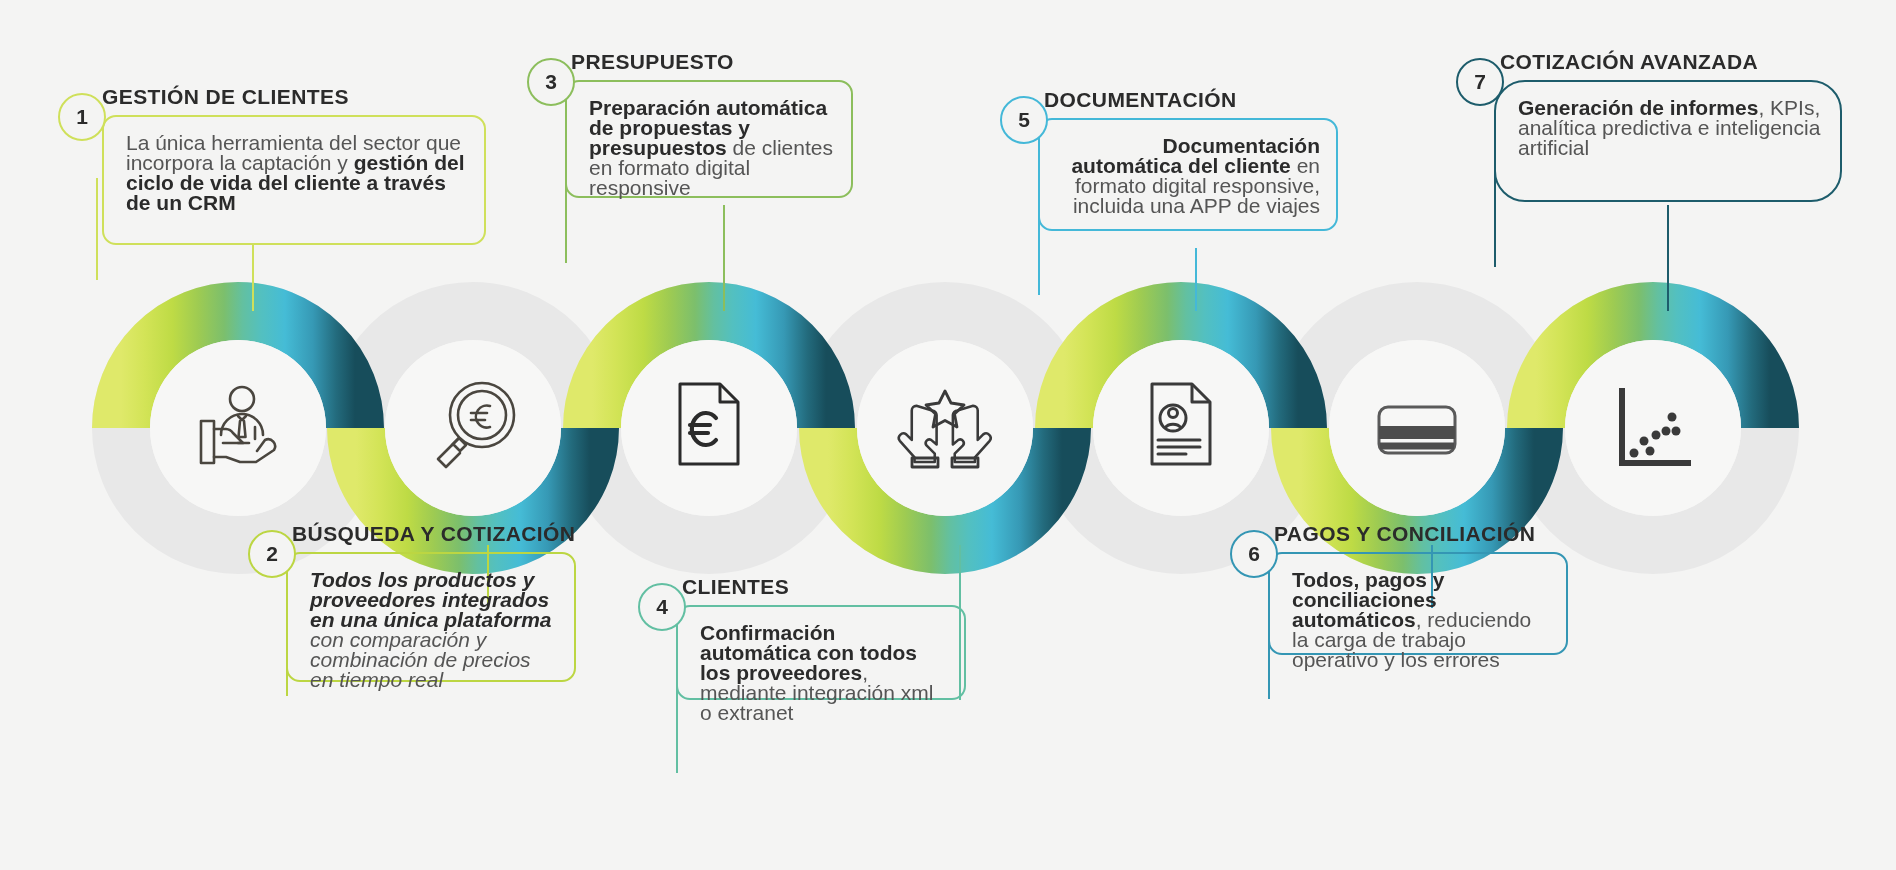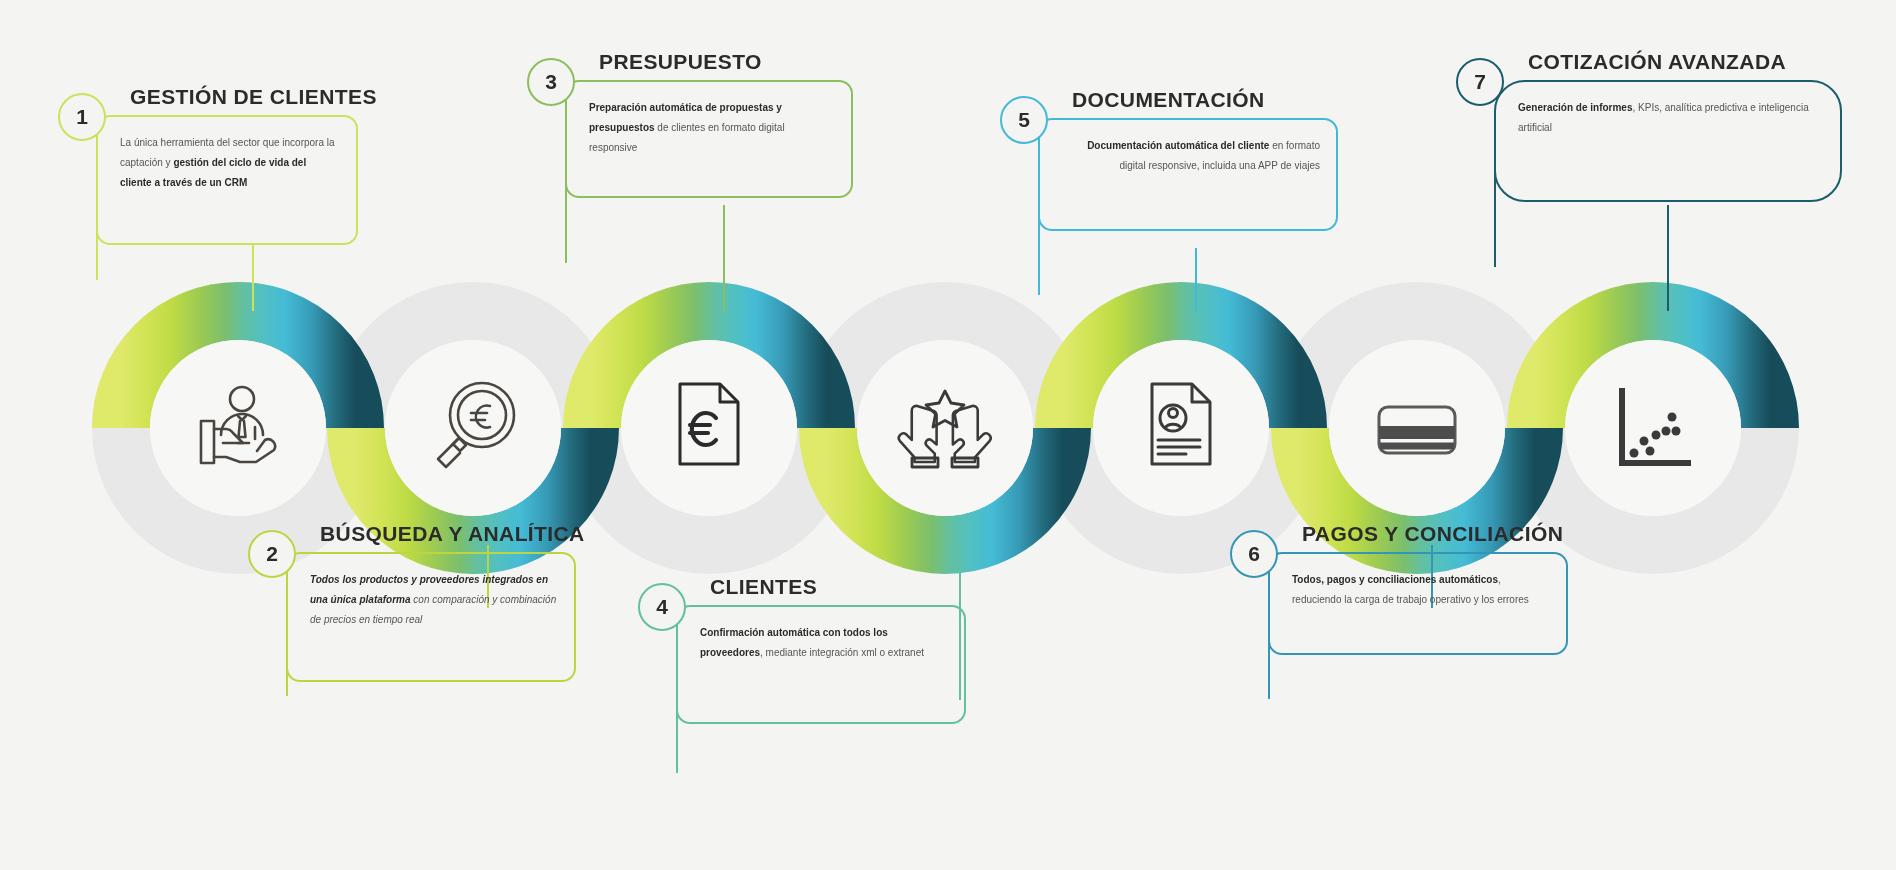--- a/index.html
+++ b/index.html
@@ -23,34 +23,34 @@
   
   .callout{position:absolute;}
   .callout .title{
     position:absolute;
     white-space:nowrap;
     font-size:21px;
     font-weight:bold;
     letter-spacing:.4px;
     color:#2b2b2b;
     top:-30px;
-    left:72px;
+    left:44px;
   }
   .callout .box{
     position:absolute;
     left:38px;top:0;
     box-sizing:border-box;
     border:2px solid #cfe05a;
     border-radius:14px;
     background:transparent;
   }
   .callout .body{
     position:absolute;
     left:22px;top:16px;right:16px;
-    font-size:10px;
+    font-size:21px;
     line-height:20px;
     color:#555;
   }
   .callout .body b{color:#2b2b2b;font-weight:bold;}
   .callout .num{
     position:absolute;
     left:0;top:-22px;
     width:44px;height:44px;border-radius:50%;
     background:#f4f4f3;
     border:2px solid #cfe05a;
@@ -225,53 +225,53 @@
         <circle cx="58" cy="62" r="4.5"></circle>
         <circle cx="68" cy="58" r="4.5"></circle>
         <circle cx="78" cy="58" r="4.5"></circle>
         <circle cx="74" cy="44" r="4.5"></circle>
       </g>
     </svg>
   </div>
 
   <div class="callout" style="left:58px;top:115px;">
     <div class="title">GESTIÓN DE CLIENTES</div>
-    <div class="box" style="width:262px;height:130px;border-color:#cfe05a;">
+    <div class="box" style="width:384px;height:130px;border-color:#cfe05a;margin-left:6px;">
       <div class="body">
         <span>La única herramienta del sector que incorpora la captación y </span><b>gestión del ciclo de vida del cliente a través de un CRM</b>
       </div>
     </div>
     <div class="stem" style="left:37px;top:130px;height:0;background:#cfe05a;"></div>
     <div class="num" style="border-color:#cfe05a;">1</div>
   </div>
   <div class="connector" style="left:96px;top:245px;height:0;background:#cfe05a;"></div>
 
   <div class="callout" style="left:248px;top:552px;">
-    <div class="title">BÚSQUEDA Y ANALÍTICA</div>
+    <div class="title">BÚSQUEDA Y COTIZACIÓN</div>
     <div class="box" style="width:290px;height:130px;border-color:#bcd642;font-style:italic;">
       <div class="body">
         <b>Todos los productos y proveedores integrados en una única plataforma </b><span>con comparación y combinación de precios en tiempo real</span>
       </div>
     </div>
     <div class="num" style="border-color:#bcd642;">2</div>
   </div>
 
   <div class="callout" style="left:527px;top:80px;">
     <div class="title">PRESUPUESTO</div>
     <div class="box" style="width:288px;height:118px;border-color:#8cbe5c;">
       <div class="body">
         <b>Preparación automática de propuestas y presupuestos </b><span>de clientes en formato digital responsive</span>
       </div>
     </div>
     <div class="num" style="border-color:#8cbe5c;">3</div>
   </div>
 
   <div class="callout" style="left:638px;top:605px;">
     <div class="title">CLIENTES</div>
-    <div class="box" style="width:290px;height:119px;border-color:#62bfa2;">
+    <div class="box" style="width:290px;height:95px;border-color:#62bfa2;">
       <div class="body">
         <b>Confirmación automática con todos los proveedores</b><span>, mediante integración xml o extranet</span>
       </div>
     </div>
     <div class="num" style="border-color:#62bfa2;">4</div>
   </div>
 
   <div class="callout" style="left:1000px;top:118px;">
     <div class="title">DOCUMENTACIÓN</div>
     <div class="box" style="width:300px;height:113px;border-color:#44b8d8;text-align:right;">

